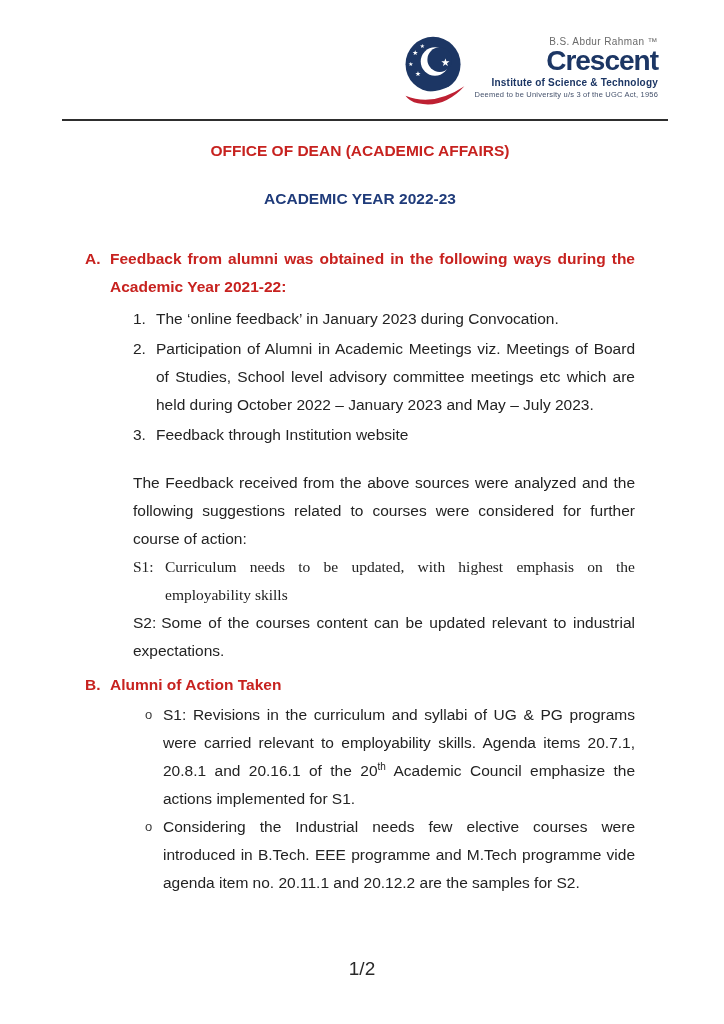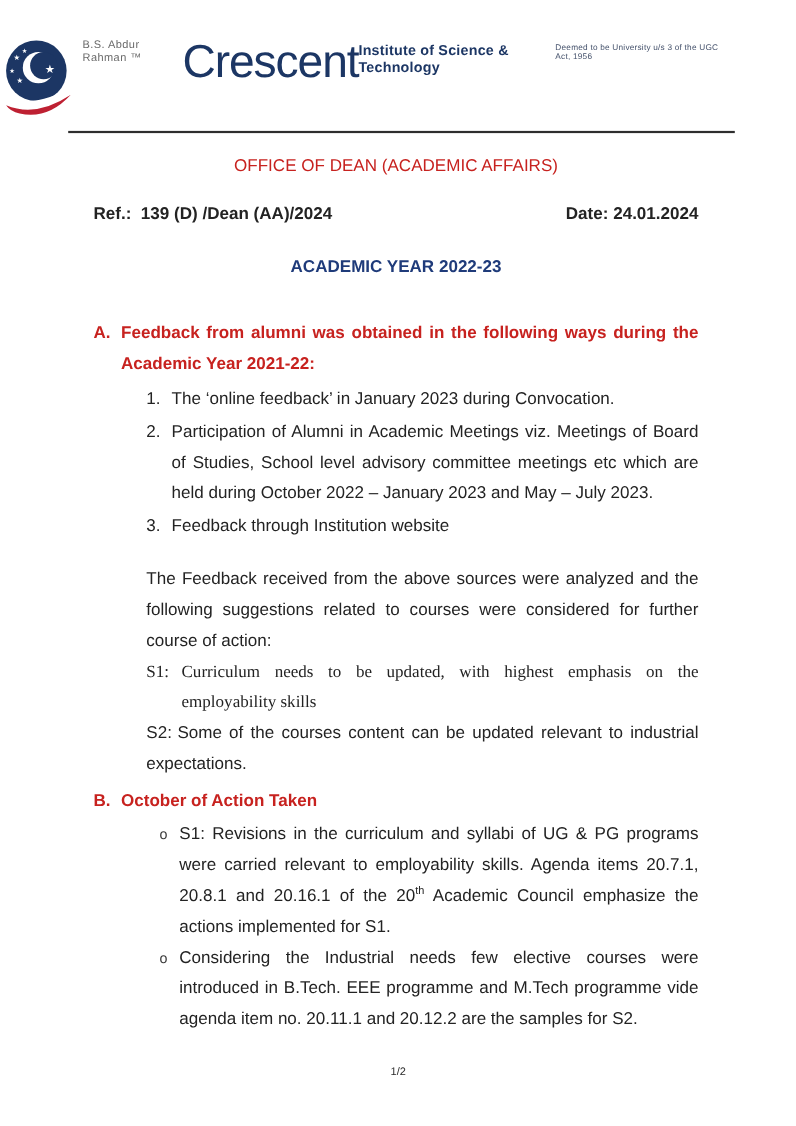--- a/index.html
+++ b/index.html
@@ -5,30 +5,30 @@
   * { margin:0; padding:0; box-sizing:border-box; }
   html,body { background:#e9e9e9; }
   body { font-family:"Liberation Sans", sans-serif; }
   .page {
     width:724px; height:1024px; margin:0 auto; background:#ffffff;
     position:relative; overflow:hidden; color:#232323;
   }
   
   .logo-row { display:flex; align-items:flex-start; justify-content:flex-end; padding:34px 66px 0 0; }
   .emblem { width:68px; height:74px; margin-right:7px; flex:0 0 auto; }
-  .logo-text { display:flex; flex-direction:row; align-items:flex-start; padding-top:2px; }
+  .logo-text { display:flex; flex-direction:column; align-items:flex-end; padding-top:2px; }
   .tm { font-size:10px; color:#6a6a6a; letter-spacing:.4px; margin-bottom:1px; }
-  .crescent { font-size:42px; font-weight:normal; color:var(--logo-navy,#1c3664); line-height:.95; letter-spacing:-1px; }
-  .subtitle { font-size:13px; font-weight:bold; color:var(--logo-navy,#1c3664); margin-top:2px; letter-spacing:.2px; }
+  .crescent { font-size:28px; font-weight:bold; color:var(--logo-navy,#1c3664); line-height:.95; letter-spacing:-1px; }
+  .subtitle { font-size:10px; font-weight:bold; color:var(--logo-navy,#1c3664); margin-top:2px; letter-spacing:.2px; }
   .tagline { font-size:7.5px; color:#44516b; margin-top:2px; letter-spacing:.2px; }
   .rule { border:none; border-top:2px solid #2e2e2e; margin:11px 56px 0 62px; }
   
   .content { padding:0 89px 0 85px; font-size:15.5px; line-height:28px; }
   .bold { font-weight:normal; }
-  .office-title { text-align:center; color:var(--heading-red,#c7221f); font-weight:normal; margin-top:16px; }
+  .office-title { text-align:center; color:var(--heading-red,#c7221f); font-weight:bold; margin-top:16px; }
   .ref-row { display:flex; justify-content:space-between; font-weight:bold; margin-top:16px; white-space:pre; }
   .academic-year { text-align:center; color:var(--heading-navy,#1f3b7a); font-weight:bold; margin-top:20px; }
   .report-title { text-align:center; color:var(--heading-red,#c7221f); font-weight:bold; margin-top:32px; }
   
   .section-head { display:flex; color:var(--heading-red,#c7221f); font-weight:bold; margin-top:32px; }
   .sec-label { width:25px; flex:0 0 auto; }
   .sec-text { flex:1; text-align:justify; }
   .num-list { margin-top:4px; }
   .num-item { display:flex; margin-left:48px; margin-bottom:2px; }
   .num { width:23px; flex:0 0 auto; }
@@ -40,21 +40,21 @@
   .sug-hang .sug-text { flex:1; text-align:justify; }
   .sug-inline { text-align:justify; }
   .sug-inline .sug-label { margin-right:5px; }
   .bullet-list { margin-top:2px; }
   .bullet { display:flex; margin-left:60px; }
   .bullet-marker { width:18px; flex:0 0 auto; font-size:13px; color:#3a3a3a; }
   .bullet-text { flex:1; text-align:justify; }
   sup { font-size:10px; line-height:0; }
   .sec-b { margin-top:6px; }
   
-  .footer { position:absolute; left:0; right:0; bottom:44px; text-align:center; font-size:10px; color:#2a2a2a; }
+  .footer { position:absolute; left:0; right:0; bottom:44px; text-align:center; font-size:19px; color:#2a2a2a; }
 </style>
 </head>
 <body>
 
 <div class="page">
 
   <div class="logo-row">
     <svg class="emblem" viewBox="0 0 70 78" aria-hidden="true">
       <circle cx="34" cy="32" r="29" fill="#1c3664"></circle>
       <path d="M1 54 Q 30 71 69 46 L 70 78 L 0 78 Z" fill="#ffffff"></path>
@@ -75,24 +75,20 @@
       <div class="tagline">Deemed to be University u/s 3 of the UGC Act, 1956</div>
     </div>
   </div>
 
   <hr class="rule">
 
   <div class="content">
 
     <div class="office-title">OFFICE OF DEAN (ACADEMIC AFFAIRS)</div>
 
-    <div class="ref-row">
-      <span>Ref.:  139 (D) /Dean (AA)/2024</span>
-      <span>Date: 24.01.2024</span>
-    </div>
 
     <div class="academic-year">ACADEMIC YEAR 2022-23</div>
 
 
     <div class="section-head">
       <span class="sec-label">A.</span>
       <span class="sec-text">Feedback from alumni was obtained in the following ways during the Academic Year 2021-22:</span>
     </div>
 
     <div class="num-list">
@@ -116,21 +112,21 @@
         <span class="sug-label">S1:</span>
         <span class="sug-text">Curriculum needs to be updated, with highest emphasis on the employability skills</span>
       </p>
       <p class="sug-inline">
         <span class="sug-label">S2:</span><span>Some of the courses content can be updated relevant to industrial expectations.</span>
       </p>
     </div>
 
     <div class="section-head sec-b">
       <span class="sec-label">B.</span>
-      <span class="sec-text">October of Action Taken</span>
+      <span class="sec-text">Alumni of Action Taken</span>
     </div>
 
     <div class="bullet-list">
       <div class="bullet">
         <span class="bullet-marker">o</span>
         <div class="bullet-text"><span>S1: Revisions in the curriculum and syllabi of UG &amp; PG programs were carried relevant to employability skills. Agenda items 20.7.1, 20.8.1 and 20.16.1 of the 20</span><sup>th</sup><span> Academic Council emphasize the actions implemented for S1.</span></div>
       </div>
       <div class="bullet">
         <span class="bullet-marker">o</span>
         <div class="bullet-text">Considering the Industrial needs few elective courses were introduced in B.Tech. EEE programme and M.Tech programme vide agenda item no. 20.11.1 and 20.12.2 are the samples for S2.</div>

